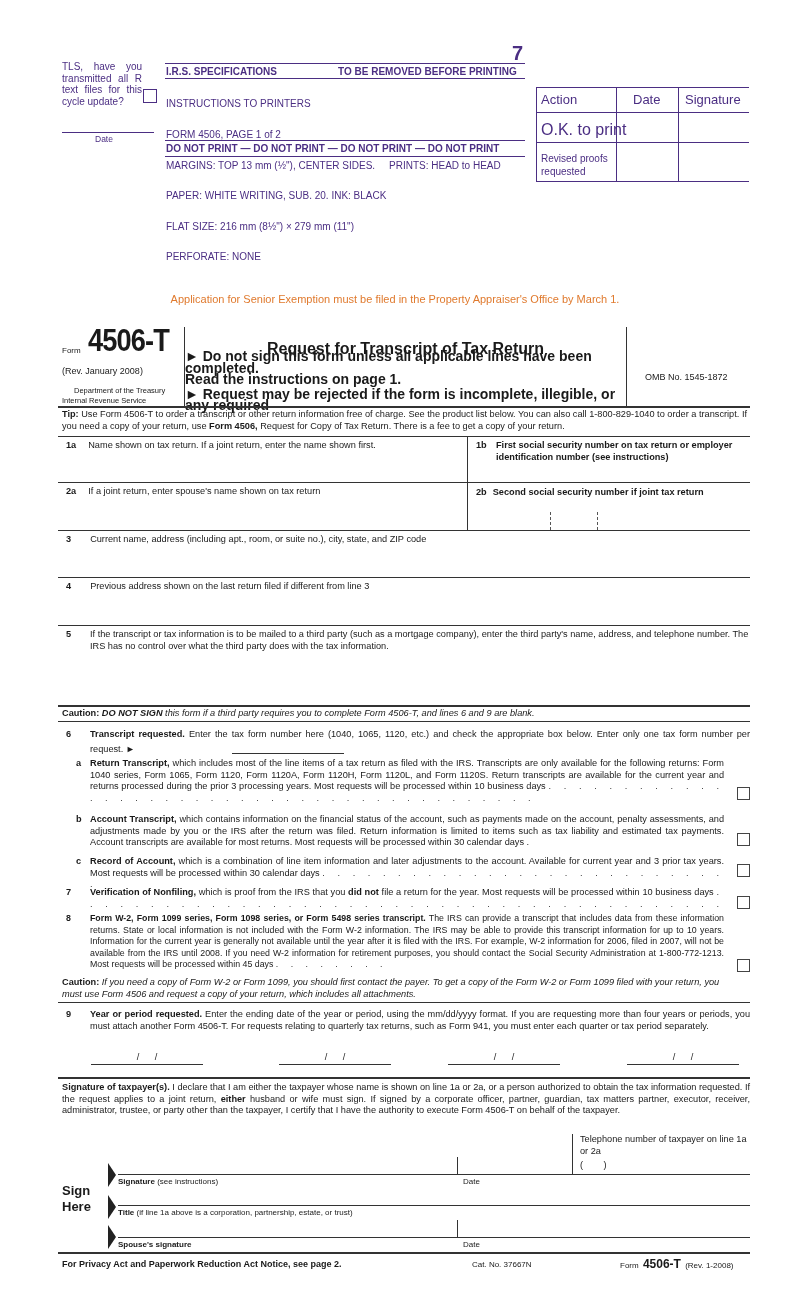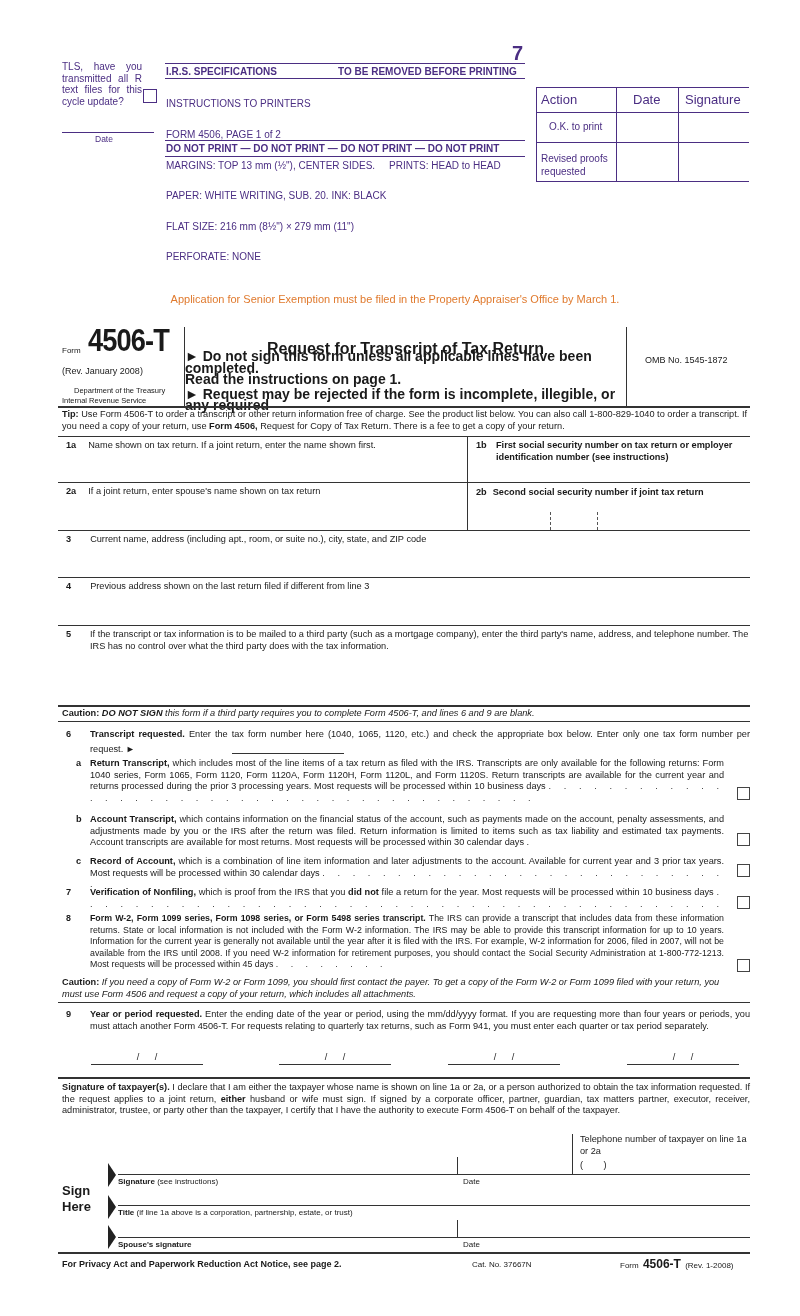--- a/index.html
+++ b/index.html
@@ -47,41 +47,41 @@
 <div class="pline" style="left:165px;top:156px;width:360px;"></div>
 
 <div class="abs" style="left:536px;top:63px;width:212px;height:93px;border-top:1px solid #4b2e83;border-bottom:1px solid #4b2e83;border-left:1px solid #4b2e83;margin-top:24px;">
   <div class="abs" style="left:79px;top:0;width:1px;height:93px;background:#4b2e83;"></div>
   <div class="abs" style="left:141px;top:0;width:1px;height:93px;background:#4b2e83;"></div>
   <div class="abs" style="left:0;top:24px;width:212px;height:1px;background:#4b2e83;"></div>
   <div class="abs" style="left:0;top:54px;width:212px;height:1px;background:#4b2e83;"></div>
   <div class="abs purple" style="left:4px;top:4px;font-size:13px;">Action</div>
   <div class="abs purple" style="left:96px;top:4px;font-size:13px;">Date</div>
   <div class="abs purple" style="left:148px;top:4px;font-size:13px;">Signature</div>
-  <div class="abs purple" style="left:12px;top:33px;font-size:10px;">O.K. to print</div>
+  <div class="abs purple" style="left:4px;top:33px;font-size:16px;">O.K. to print</div>
   <div class="abs purple" style="left:4px;top:64px;width:75px;font-size:10px;line-height:13px;">Revised proofs requested</div>
 </div>
 
 <div class="abs" style="left:0;top:293px;width:790px;text-align:center;font-size:11px;color:#e07a2e;">Application for Senior Exemption must be filed in the Property Appraiser's Office by March 1.</div>
 
 <div class="abs" style="left:62px;top:346px;font-size:8px;">Form</div>
 <div class="abs" style="left:88px;top:322px;font-size:32px;font-weight:bold;letter-spacing:-1px;transform:scaleX(0.85);transform-origin:left;">4506-T</div>
 <div class="abs" style="left:62px;top:366px;font-size:9px;">(Rev. January 2008)</div>
 <div class="abs" style="left:62px;top:386px;font-size:7.5px;padding-left:12px;">Department of the Treasury</div>
 <div class="abs" style="left:62px;top:396px;font-size:7.5px;">Internal Revenue Service</div>
 <div class="vline" style="left:184px;top:327px;height:79px;"></div>
 <div class="vline" style="left:626px;top:327px;height:79px;"></div>
 
 <div class="abs" style="left:185px;top:327px;width:441px;text-align:center;font-size:16px;font-weight:bold;margin-top:13px;">Request for Transcript of Tax Return</div>
 <div class="abs" style="left:185px;top:351px;width:441px;font-size:14px;font-weight:bold;line-height:11.5px;">
   <div>► Do not sign this form unless all applicable lines have been completed.</div>
   <div>Read the instructions on page 1.</div>
   <div style="margin-top:3px;">► Request may be rejected if the form is incomplete, illegible, or any required</div>
 </div>
-<div class="abs" style="left:645px;top:355px;font-size:9px;">OMB No. 1545-1872</div>
+<div class="abs" style="left:645px;top:372px;font-size:9px;">OMB No. 1545-1872</div>
 <div class="thick" style="left:58px;top:406px;width:692px;"></div>
 
 <div class="abs t8" style="left:62px;top:409px;width:688px;">
   <b>Tip:</b><span> Use Form 4506-T to order a transcript or other return information free of charge. See the product list below. You can also call 1-800-829-1040 to order a transcript. If you need a copy of your return, use </span><b>Form 4506,</b><span> Request for Copy of Tax Return. There is a fee to get a copy of your return.</span>
 </div>
 <div class="line" style="left:58px;top:436px;width:692px;"></div>
 
 <div class="abs t8" style="left:66px;top:440px;">
   <b>1a</b><span style="display:inline-block;width:12px;"></span><span>Name shown on tax return. If a joint return, enter the name shown first.</span>
 </div>

